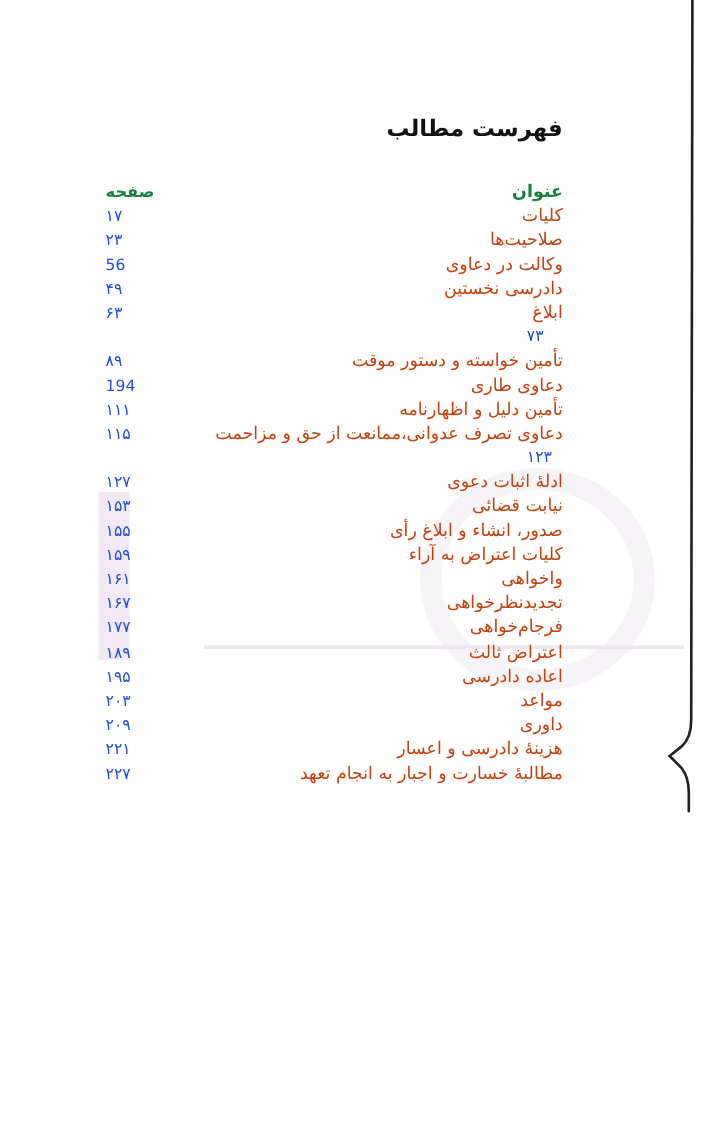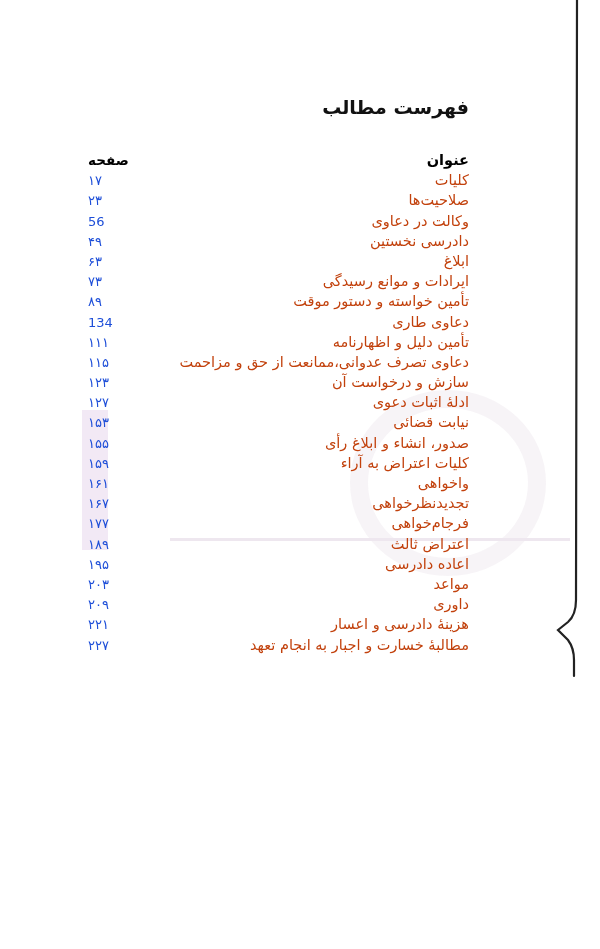--- a/index.html
+++ b/index.html
@@ -84,21 +84,21 @@
     }
     .toc-row .p {
       direction: rtl;
       font-size: 13px;
       color: #1d4ed8;
       text-align: left;
       min-width: 30px;
     }
     .toc-head .t, .toc-head .p {
       font-weight: bold;
-      color: #000000;
+      color: #15803d;
     }
     .toc-head .t { font-size: 14.5px; text-align: right; }
     .toc-head .p { font-size: 13.5px; }
   </style>
 </head>
 <body>
 
 <div class="page">
 
   <div class="watermark">
@@ -133,41 +133,39 @@
     </div>
     <div class="toc-row">
       <span class="t">دادرسی نخستین</span>
       <span class="p">۴۹</span>
     </div>
     <div class="toc-row">
       <span class="t">ابلاغ</span>
       <span class="p">۶۳</span>
     </div>
     <div class="toc-row">
-      <span class="t">ایرادات و موانع رسیدگی</span>
       <span class="p">۷۳</span>
     </div>
     <div class="toc-row">
       <span class="t">تأمین خواسته و دستور موقت</span>
       <span class="p">۸۹</span>
     </div>
     <div class="toc-row">
       <span class="t">دعاوی طاری</span>
-      <span class="p">134</span>
+      <span class="p">194</span>
     </div>
     <div class="toc-row">
       <span class="t">تأمین دلیل و اظهارنامه</span>
       <span class="p">۱۱۱</span>
     </div>
     <div class="toc-row">
       <span class="t">دعاوی تصرف عدوانی،ممانعت از حق و مزاحمت</span>
       <span class="p">۱۱۵</span>
     </div>
     <div class="toc-row">
-      <span class="t">سازش و درخواست آن</span>
       <span class="p">۱۲۳</span>
     </div>
     <div class="toc-row">
       <span class="t">ادلهٔ اثبات دعوی</span>
       <span class="p">۱۲۷</span>
     </div>
     <div class="toc-row">
       <span class="t">نیابت قضائی</span>
       <span class="p">۱۵۳</span>
     </div>

